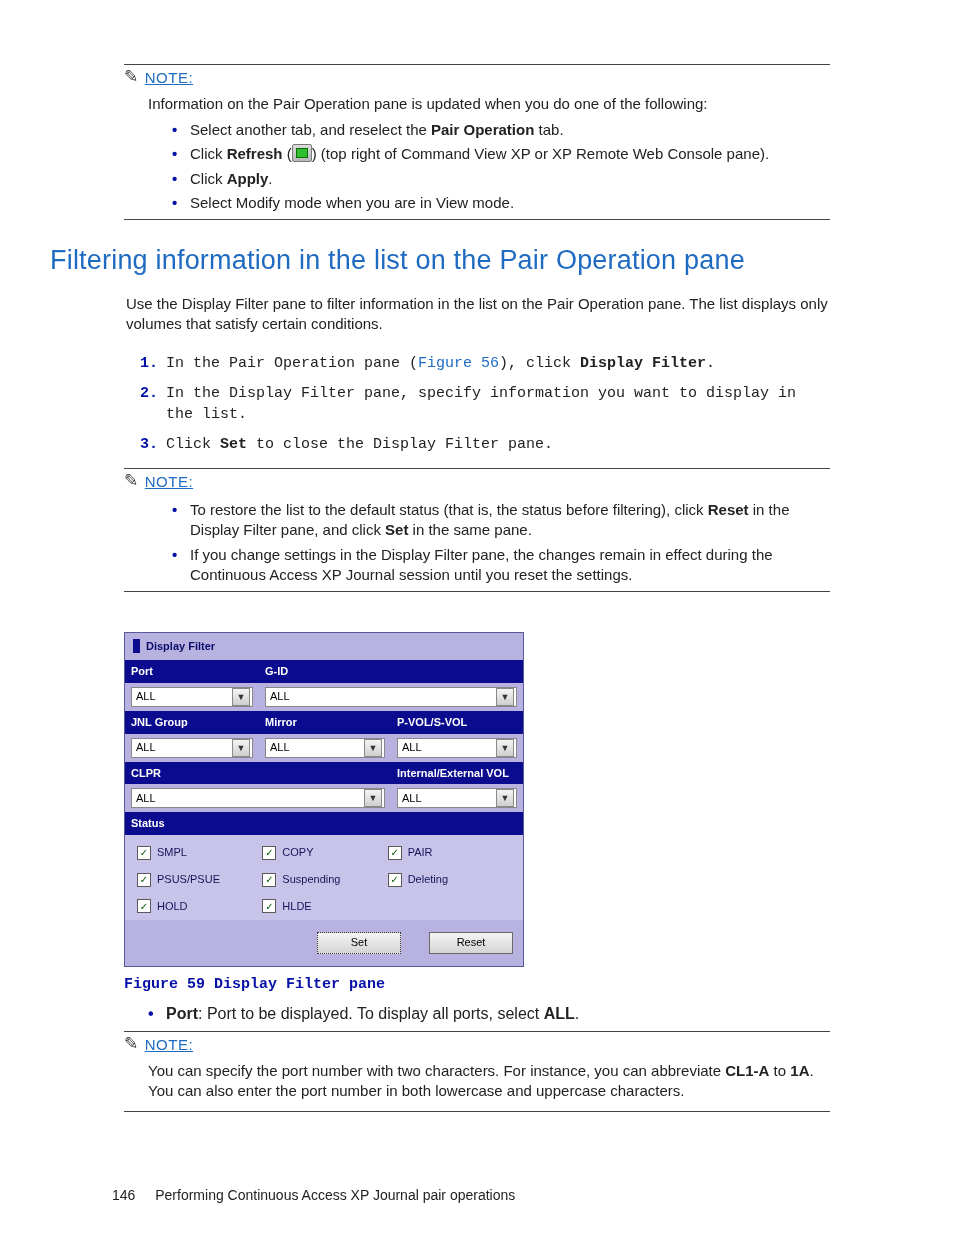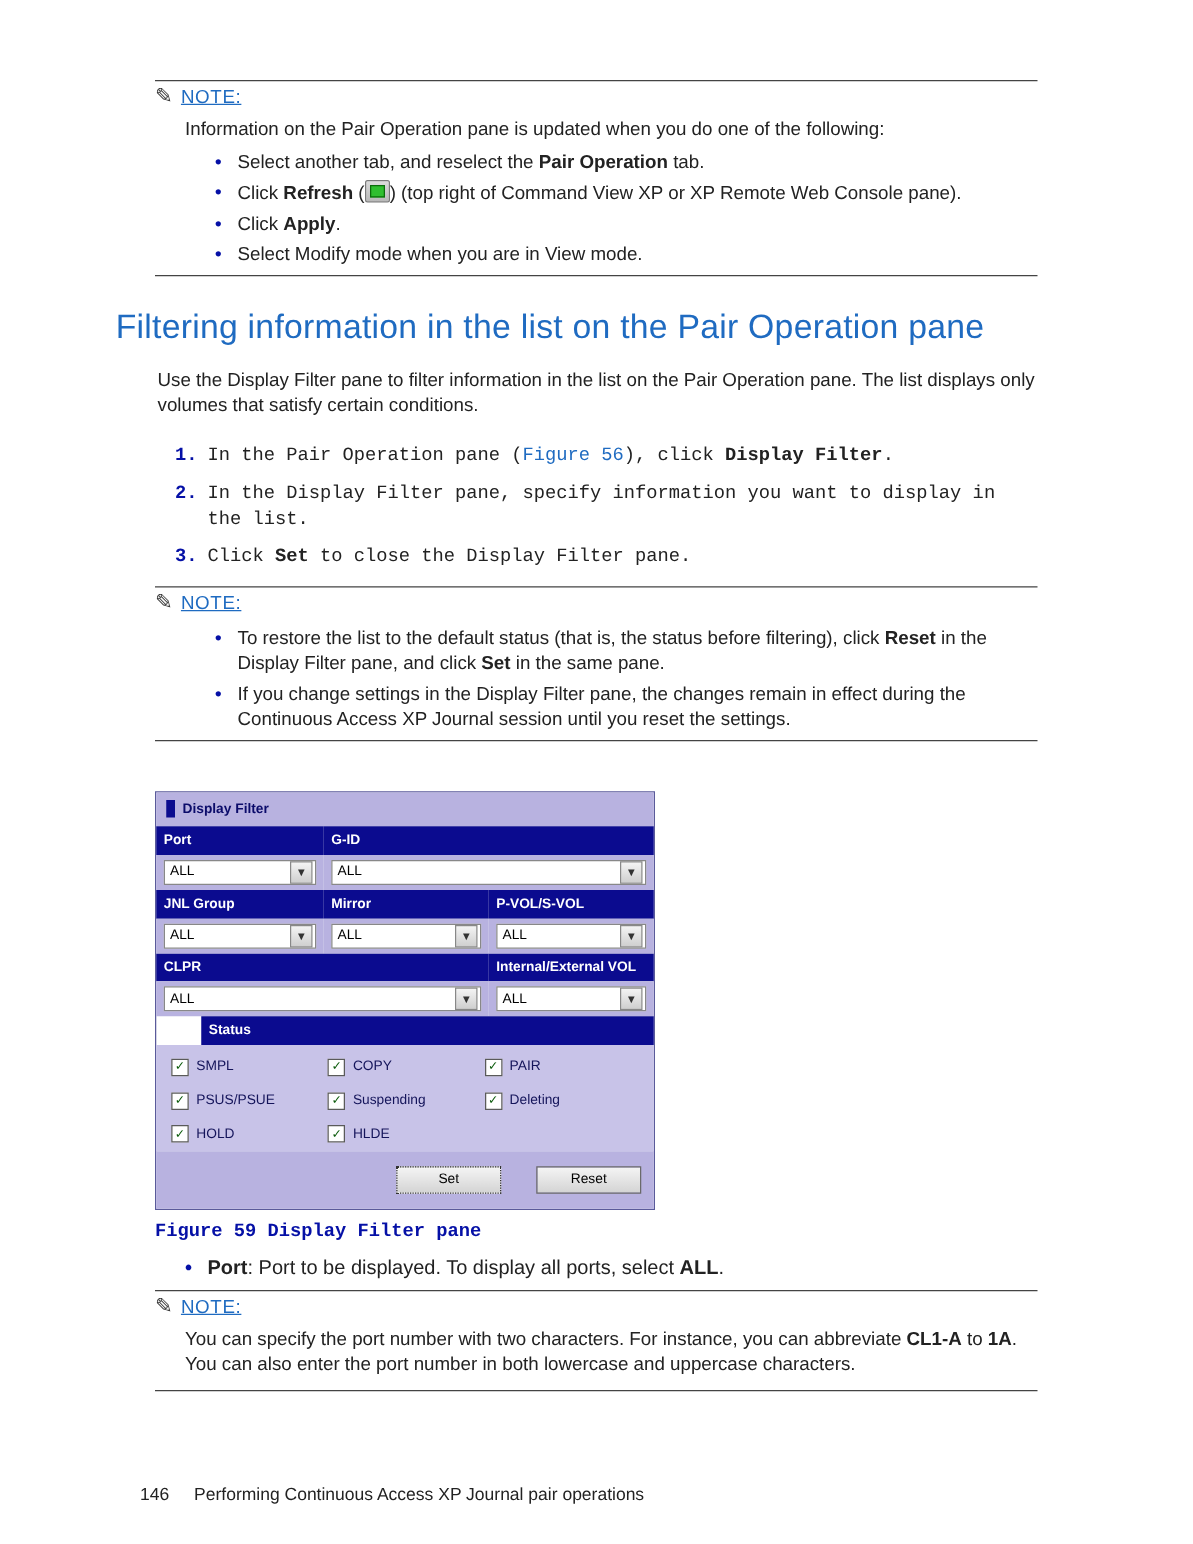--- a/index.html
+++ b/index.html
@@ -64,21 +64,20 @@
     font-weight: 700;
   }
   a.xref { color: var(--blue); text-decoration: none; }
 
   h1.section-title {
     color: var(--blue);
     font-weight: 400;
     font-size: 27px;
     margin: 22px 0 8px -74px;
     letter-spacing: .2px;
-    text-align: center;
   }
 
   .indent-p { margin-left: 2px; font-size: 15px; }
 
   
   .refresh-glyph {
     display: inline-block; width: 18px; height: 16px;
     background: linear-gradient(#dcdcdc,#b8b8b8);
     border: 1px solid #7a7a7a; border-radius: 2px;
     position: relative; vertical-align: -3px;
@@ -103,21 +102,21 @@
   .titlebar .marker {
     width: 7px; height: 14px; background: var(--winblue);
   }
   .row { display: flex; }
   .cell { box-sizing: border-box; padding: 4px 6px; }
   .hdr { background: var(--winblue); color: #fff; font-weight: 700; }
   .fld { background: var(--lavender); }
   .w1 { width: 134px; }
   .w2 { width: 132px; }
   .w3 { width: 132px; }
-  .ww { width: 460px; margin-left: 36px; }
+  .ww { width: 460px; }
   .half { width: 266px; }
   .combo {
     box-sizing: border-box; width: 100%; height: 20px;
     background: #fff; border: 1px solid #888; color: #000;
     display: flex; align-items: center; justify-content: space-between;
     padding: 0 2px 0 4px;
   }
   .combo .caret {
     width: 16px; height: 16px; background: linear-gradient(#f4f4f4,#cfcfcf);
     border: 1px solid #888; display: flex; align-items: center; justify-content: center;

